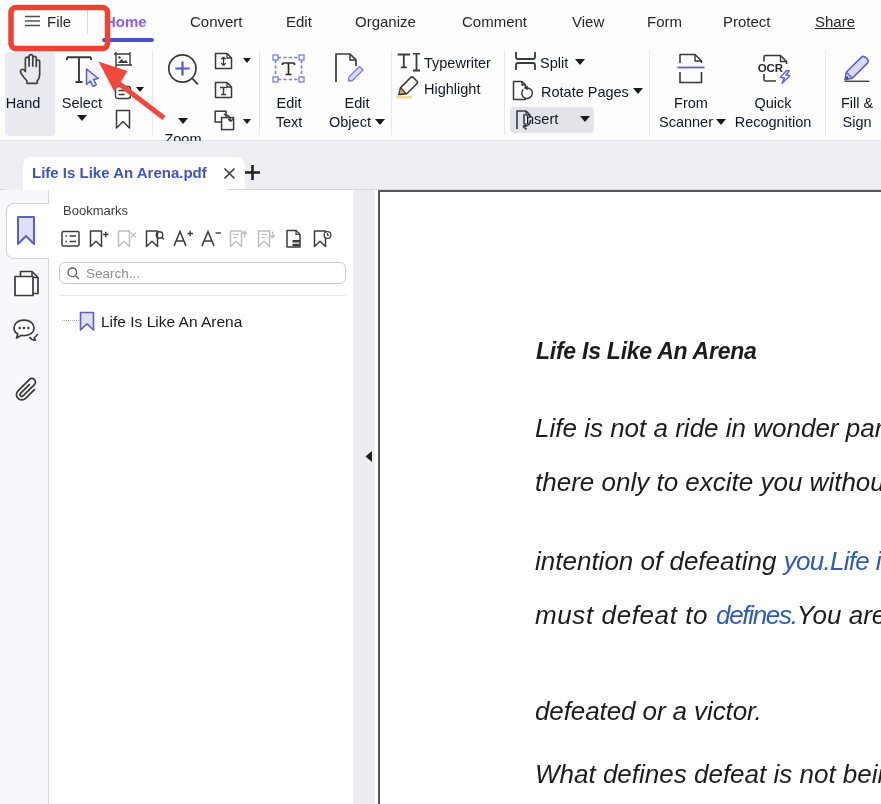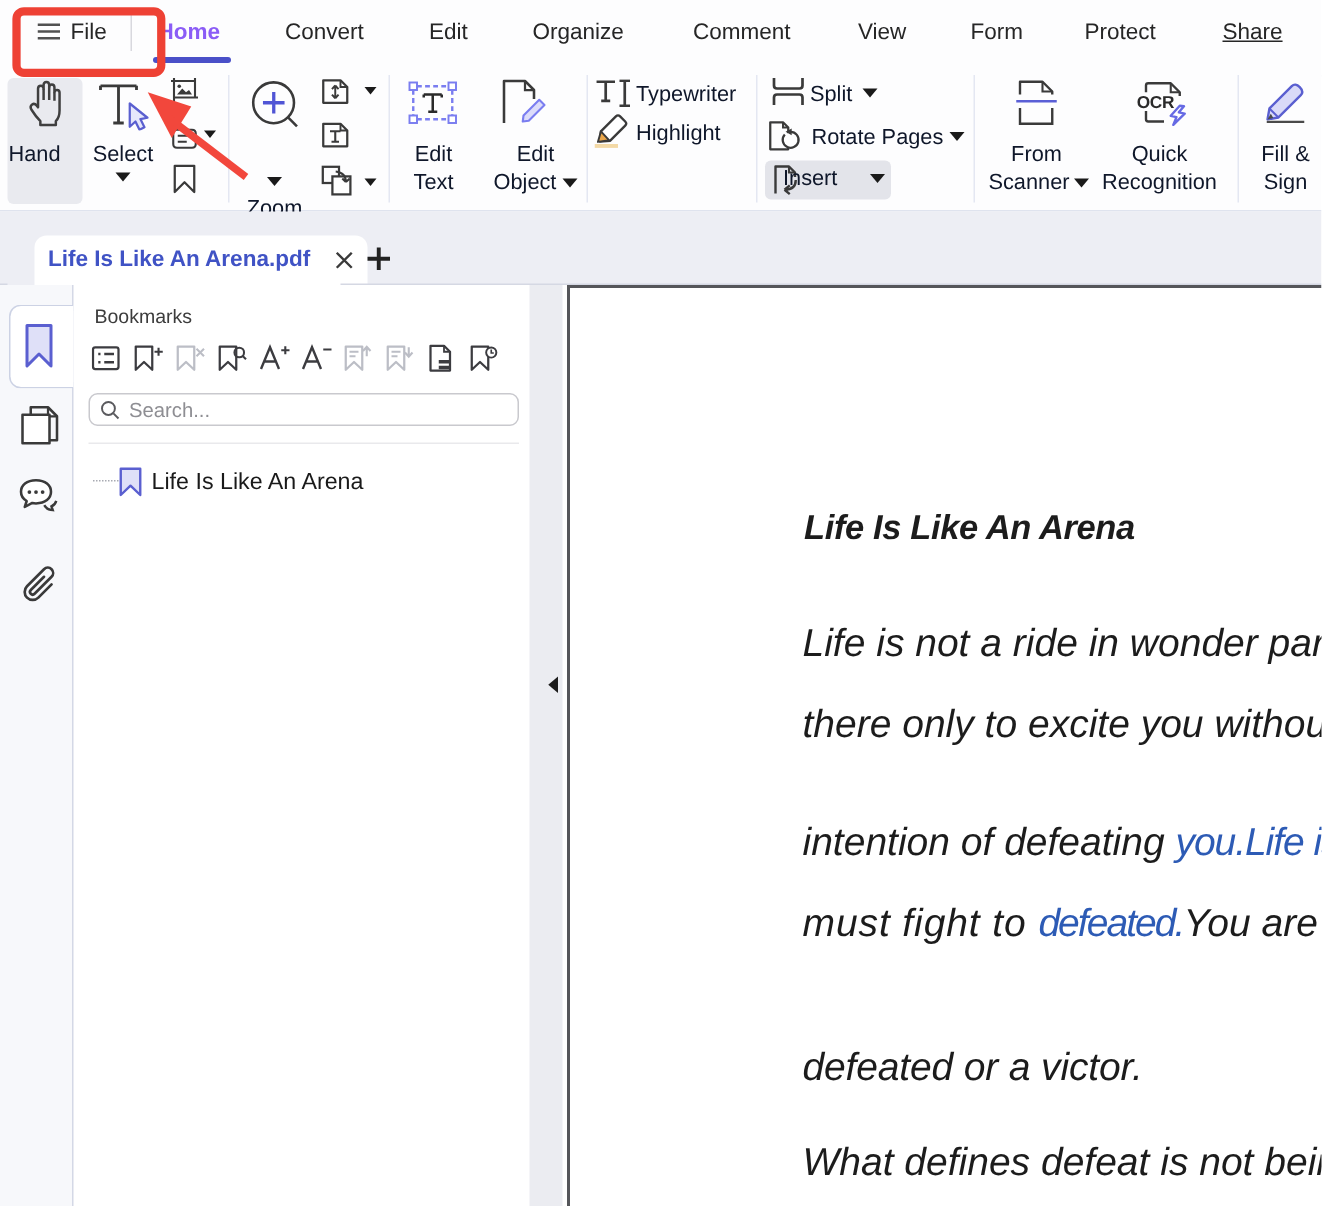--- a/index.html
+++ b/index.html
@@ -313,15 +313,15 @@
   <div id="splitter" class="abs"></div>
   <svg class="abs" style="left:364px; top:450px;" width="9" height="13" viewBox="0 0 9 13">
     <path d="M8 1 L1.5 6.5 L8 12 Z" fill="#1c1c1c"></path>
   </svg>
   <div id="doc" class="abs"></div>
 
   <div class="dtext" style="left:536px; top:338px; font-size:23px; font-weight:bold; letter-spacing:-0.25px;">Life Is Like An Arena</div>
   <div class="dtext" style="left:535px; top:415px;">Life is not a ride in wonder park</div>
   <div class="dtext" style="left:535px; top:469px;">there only to excite you without</div>
   <div class="dtext" style="left:535px; top:548px;">intention of defeating <span class="blue" style="letter-spacing:-0.7px;">you.Life is</span></div>
-  <div class="dtext" style="left:535px; top:602px;"><span style="letter-spacing:0.6px;">must fight to </span><span class="blue" style="letter-spacing:-1.3px;">defeated.</span>You are ei</div>
+  <div class="dtext" style="left:535px; top:602px;"><span style="letter-spacing:0.6px;">must defeat to </span><span class="blue" style="letter-spacing:-1.3px;">defines.</span>You are ei</div>
   <div class="dtext" style="left:535px; top:682px; letter-spacing:-0.1px;margin-top:16px;">defeated or a victor.</div>
   <div class="dtext" style="left:535px; top:761px;">What defines defeat is not bein</div>
 
 </body></html>

